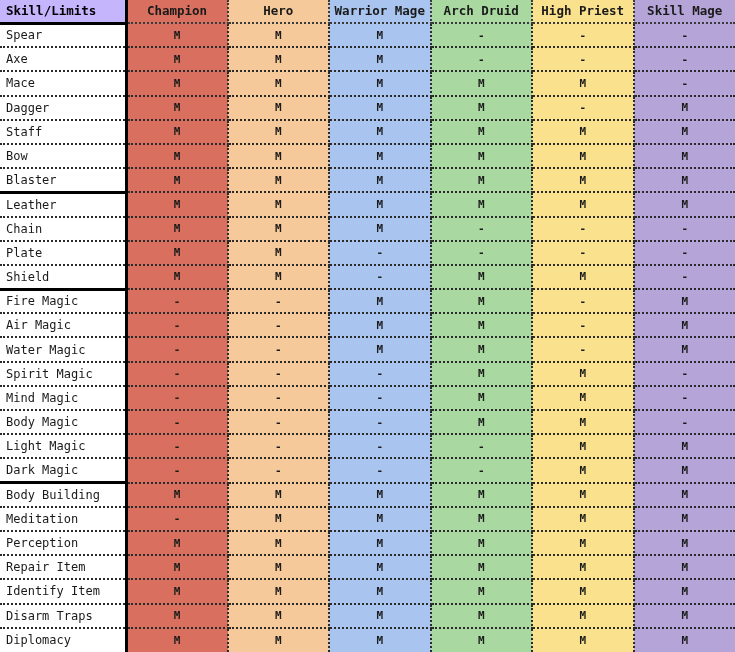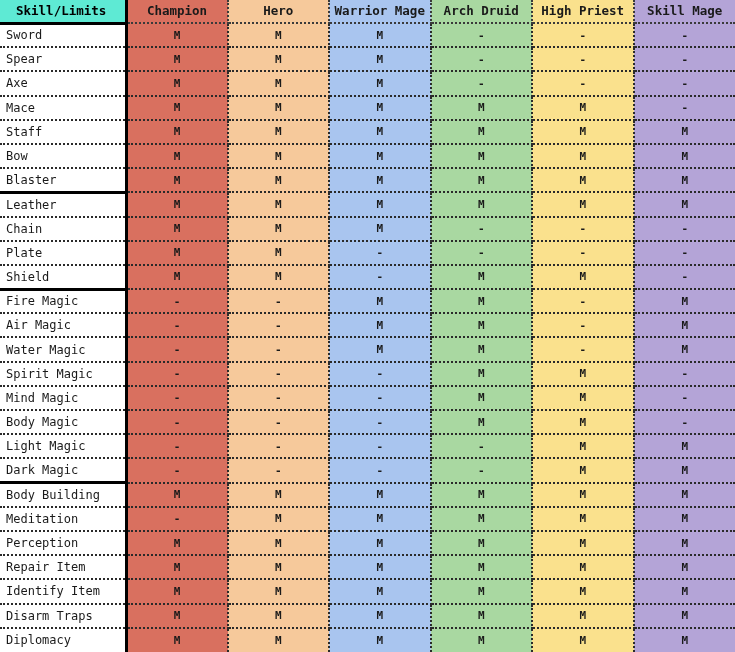--- a/index.html
+++ b/index.html
@@ -32,24 +32,24 @@
 
   th, td {
     padding: 0;
     margin: 0;
     font-size: 12px;
     line-height: 1;
     vertical-align: middle;
   }
 
   th.skill-head {
-    background: #5eead4;
+    background: #c4b5fd;
     color: #000000;
     text-align: left;
-    padding-left: 16px;
+    padding-left: 6px;
     font-weight: bold;
     font-size: 12.5px;
     border-right: 3px solid #000000;
     border-bottom: 3px solid #000000;
   }
 
   th.class-head {
     color: #1a1a1a;
     text-align: center;
     font-weight: bold;
@@ -115,29 +115,20 @@
     <th class="class-head" style="background: rgb(217, 112, 95);">Champion</th>
         <th class="class-head" style="background: rgb(246, 201, 155);">Hero</th>
         <th class="class-head" style="background: rgb(169, 197, 239);">Warrior Mage</th>
         <th class="class-head" style="background: rgb(169, 216, 161);">Arch Druid</th>
         <th class="class-head" style="background: rgb(250, 225, 141);">High Priest</th>
         <th class="class-head last" style="background: rgb(180, 164, 215);">Skill Mage</th>
       </tr>
   </thead>
   <tbody id="table-body">
 
-  <tr>
-        <td class="skill-name">Sword</td>
-        <td class="cell" style="background: rgb(217, 112, 95);">M</td>
-        <td class="cell" style="background: rgb(246, 201, 155);">M</td>
-        <td class="cell" style="background: rgb(169, 197, 239);">M</td>
-        <td class="cell" style="background: rgb(169, 216, 161);"><span class="dash">-</span></td>
-        <td class="cell" style="background: rgb(250, 225, 141);"><span class="dash">-</span></td>
-        <td class="cell last" style="background: rgb(180, 164, 215);"><span class="dash">-</span></td>
-      </tr>
       <tr>
         <td class="skill-name">Spear</td>
         <td class="cell" style="background: rgb(217, 112, 95);">M</td>
         <td class="cell" style="background: rgb(246, 201, 155);">M</td>
         <td class="cell" style="background: rgb(169, 197, 239);">M</td>
         <td class="cell" style="background: rgb(169, 216, 161);"><span class="dash">-</span></td>
         <td class="cell" style="background: rgb(250, 225, 141);"><span class="dash">-</span></td>
         <td class="cell last" style="background: rgb(180, 164, 215);"><span class="dash">-</span></td>
       </tr>
       <tr>
@@ -150,20 +141,29 @@
         <td class="cell last" style="background: rgb(180, 164, 215);"><span class="dash">-</span></td>
       </tr>
       <tr>
         <td class="skill-name">Mace</td>
         <td class="cell" style="background: rgb(217, 112, 95);">M</td>
         <td class="cell" style="background: rgb(246, 201, 155);">M</td>
         <td class="cell" style="background: rgb(169, 197, 239);">M</td>
         <td class="cell" style="background: rgb(169, 216, 161);">M</td>
         <td class="cell" style="background: rgb(250, 225, 141);">M</td>
         <td class="cell last" style="background: rgb(180, 164, 215);"><span class="dash">-</span></td>
+      </tr>
+      <tr>
+        <td class="skill-name">Dagger</td>
+        <td class="cell" style="background: rgb(217, 112, 95);">M</td>
+        <td class="cell" style="background: rgb(246, 201, 155);">M</td>
+        <td class="cell" style="background: rgb(169, 197, 239);">M</td>
+        <td class="cell" style="background: rgb(169, 216, 161);">M</td>
+        <td class="cell" style="background: rgb(250, 225, 141);"><span class="dash">-</span></td>
+        <td class="cell last" style="background: rgb(180, 164, 215);">M</td>
       </tr>
       <tr>
         <td class="skill-name">Staff</td>
         <td class="cell" style="background: rgb(217, 112, 95);">M</td>
         <td class="cell" style="background: rgb(246, 201, 155);">M</td>
         <td class="cell" style="background: rgb(169, 197, 239);">M</td>
         <td class="cell" style="background: rgb(169, 216, 161);">M</td>
         <td class="cell" style="background: rgb(250, 225, 141);">M</td>
         <td class="cell last" style="background: rgb(180, 164, 215);">M</td>
       </tr>

